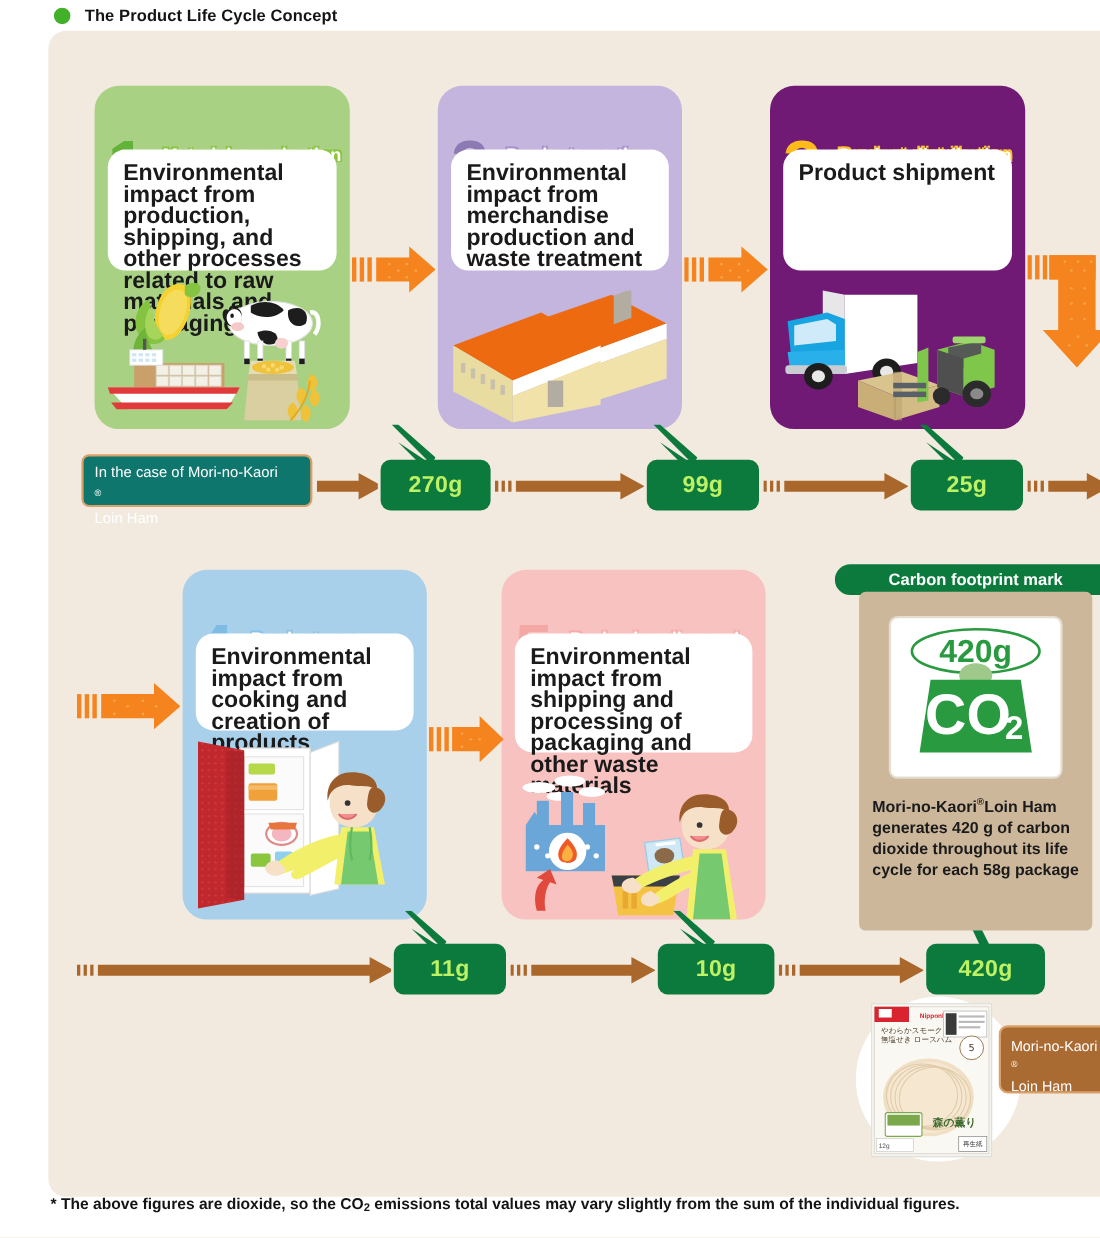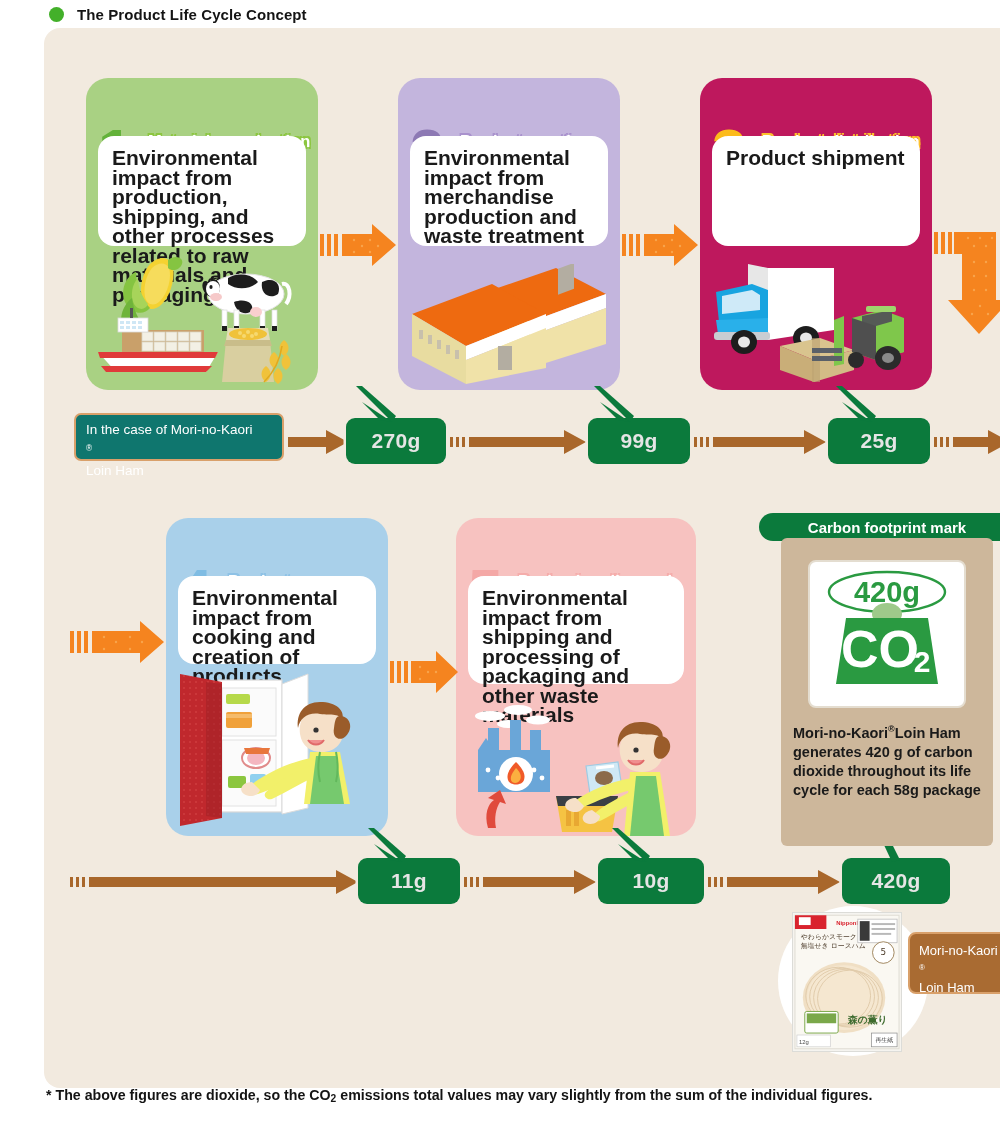--- a/index.html
+++ b/index.html
@@ -27,21 +27,21 @@
   .stage .bubble{position:absolute;background:#ffffff;border-radius:16px;padding:12px 14px;box-sizing:border-box;}
   .stage .bubble p{margin:0;font-size:21px;font-weight:bold;color:#1a1a1a;line-height:19.5px;}
 
   
   #stage1{left:50px;top:78px;width:232px;height:312px;background:#a9d183;}
   #stage1 .num{color:#63b23a;}
   #stage1 .bubble{left:12px;top:58px;width:208px;height:110px;}
   #stage2{left:362px;top:78px;width:222px;height:312px;background:#c3b5dd;}
   #stage2 .num{color:#8d79b4;}
   #stage2 .bubble{left:12px;top:58px;width:198px;height:110px;}
-  #stage3{left:664px;top:78px;width:232px;height:312px;background:#be185d;}
+  #stage3{left:664px;top:78px;width:232px;height:312px;background:#701a75;}
   #stage3 .num{color:#fcbb1b;}
   #stage3 .bubble{left:12px;top:58px;width:208px;height:110px;}
 
   #stage4{left:130px;top:518px;width:222px;height:318px;background:#a9d0ea;}
   #stage4 .num{color:#7fbce3;}
   #stage4 .title{color:#ffffff;}
   #stage4 .bubble{left:12px;top:58px;width:198px;height:88px;}
   #stage5{left:420px;top:518px;width:240px;height:318px;background:#f7c2c0;}
   #stage5 .num{color:#f4a8a6;}
   #stage5 .bubble{left:12px;top:58px;width:216px;height:108px;}
@@ -60,21 +60,21 @@
 
   
   .srcbox{position:absolute;left:38px;top:413px;width:210px;height:48px;
     background:#0f766e;border:2px solid #d9a06a;border-radius:7px;box-sizing:border-box;
     padding:6px 0 0 10px;}
   .srcbox span{display:block;font-size:13.5px;color:#ffffff;line-height:18px;font-weight:normal;}
 
   .barrow{position:absolute;height:14px;}
   .badge{position:absolute;background:#0b7a3c;border-radius:9px;display:flex;align-items:center;justify-content:center;
     box-shadow:0 0 0 2.5px #f2eadf;}
-  .badge span{color:#e5e5e5;font-size:21px;font-weight:bold;letter-spacing:.3px;}
+  .badge span{color:#bef264;font-size:21px;font-weight:bold;letter-spacing:.3px;}
 
   
   #cfp{position:absolute;left:745px;top:538px;width:212px;height:308px;background:#cdb79b;border-radius:6px;}
   #cfp-head{position:absolute;left:723px;top:513px;width:256px;height:28px;background:#0b7a3c;border-radius:14px;
     display:flex;align-items:center;justify-content:center;}
   #cfp-head span{color:#fff;font-size:15px;font-weight:bold;}
   #cfp-mark{position:absolute;left:27px;top:22px;width:158px;height:148px;background:#ffffff;border-radius:8px;border:2px solid #e4ddd0;box-sizing:border-box;}
   #cfp-text{position:absolute;left:12px;top:182px;width:192px;}
   #cfp-text p{margin:0;font-size:14.5px;font-weight:bold;color:#1a1a1a;line-height:19px;}
 

